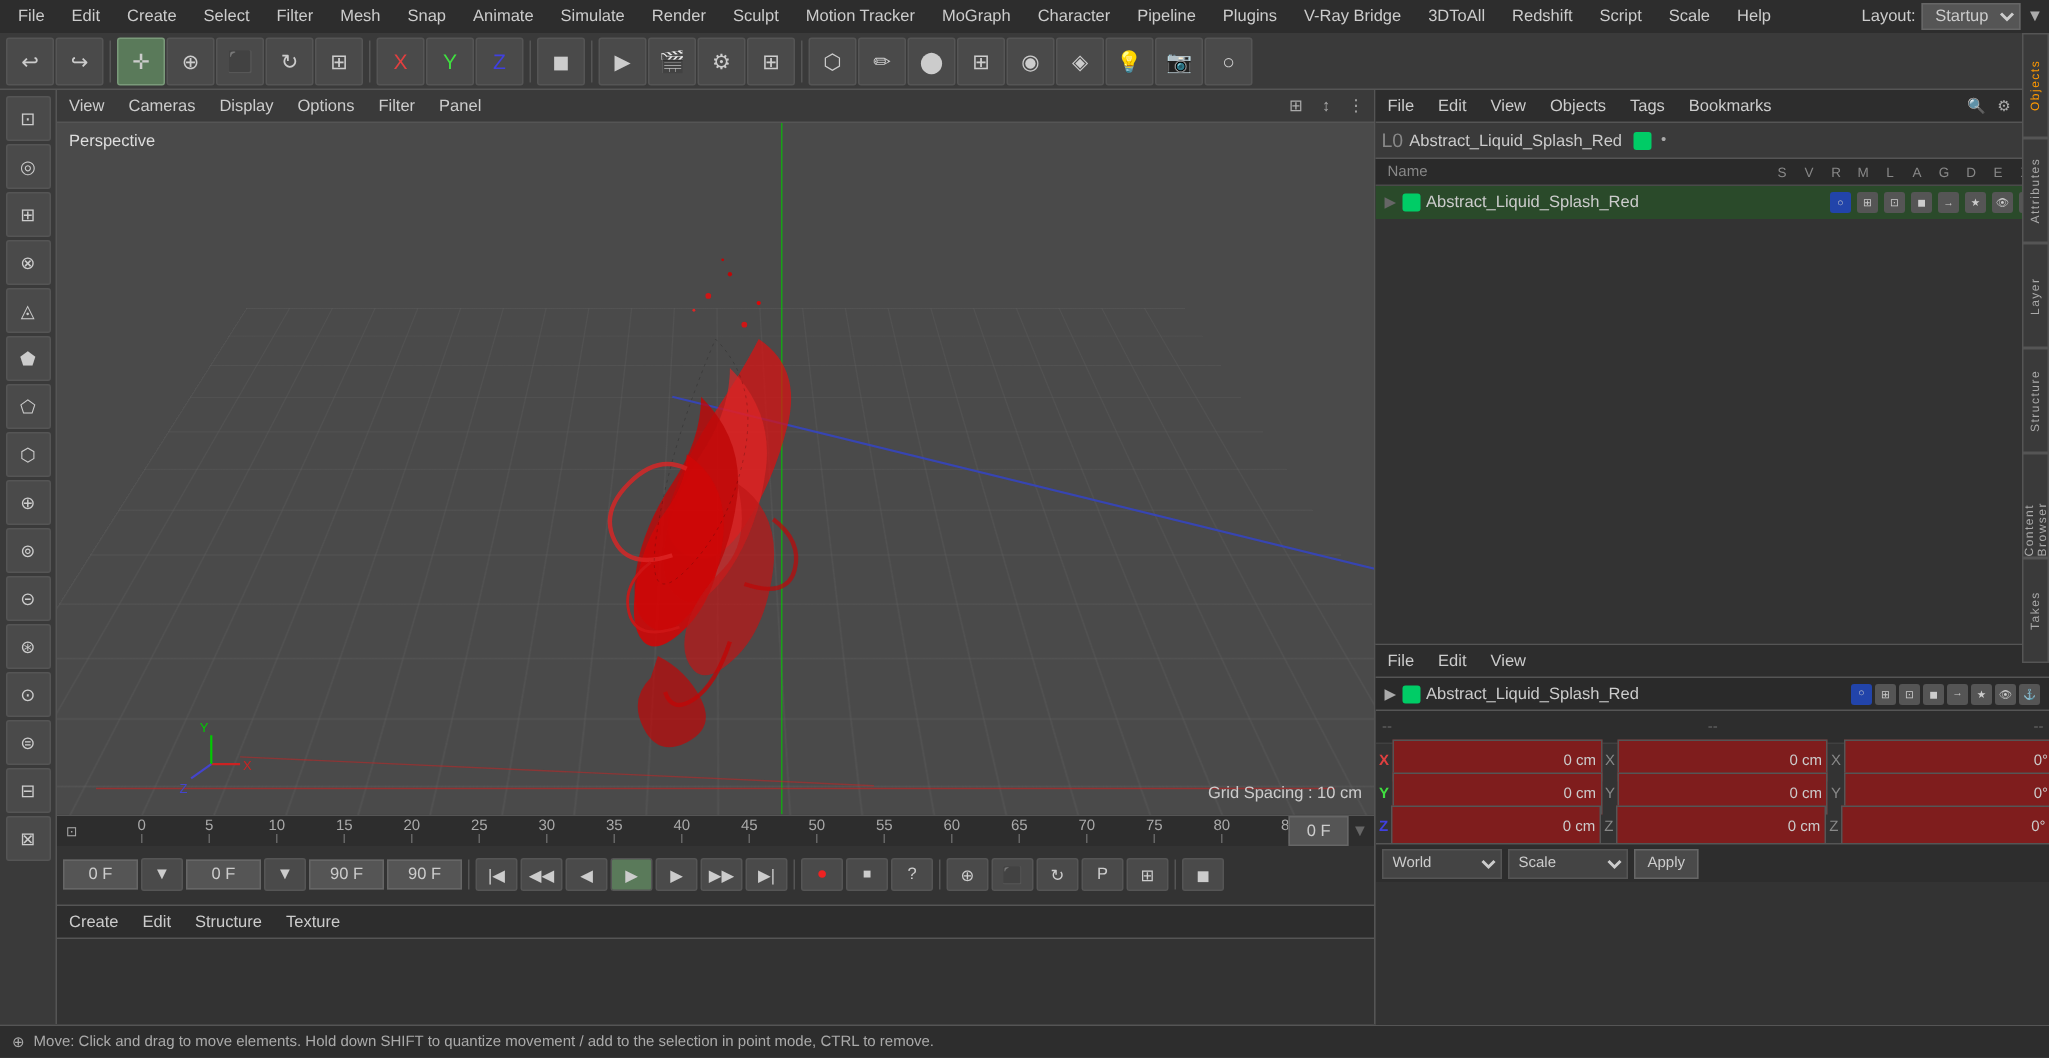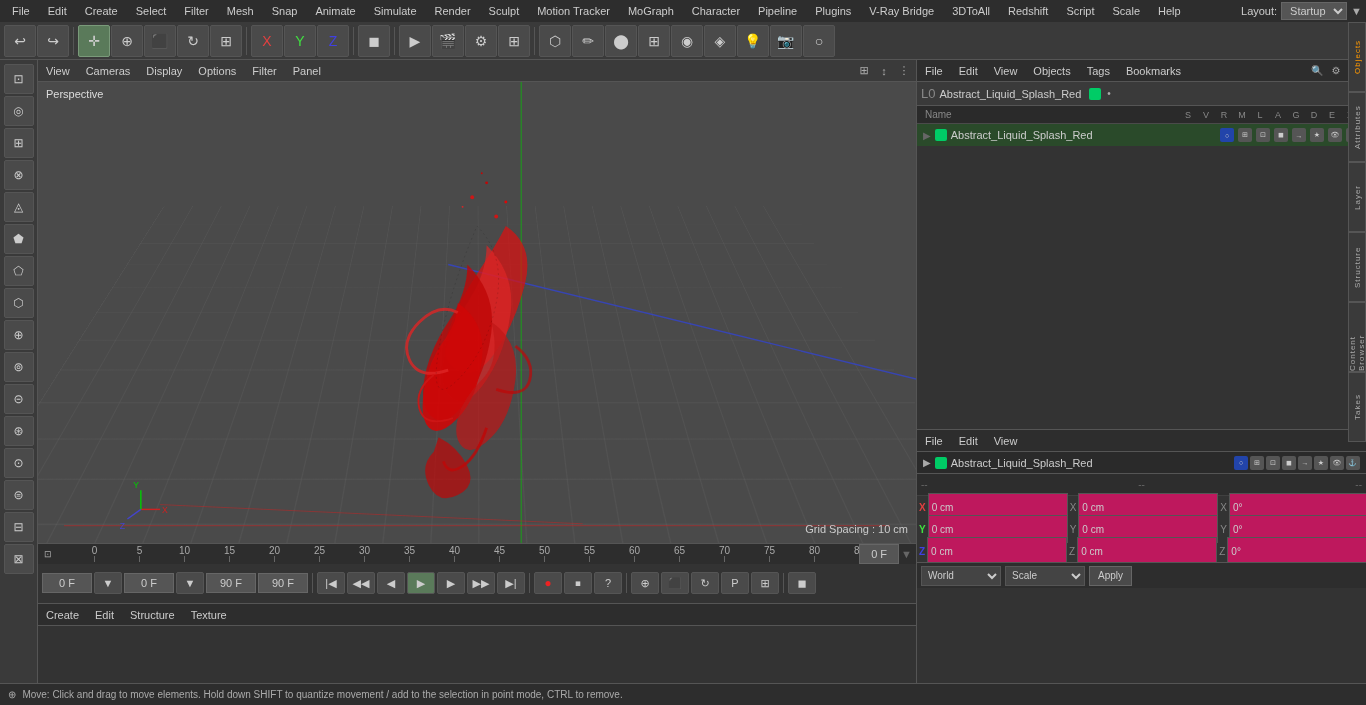--- a/index.html
+++ b/index.html
@@ -350,26 +350,26 @@
       width: 12px;
       font-size: 10px;
       font-weight: bold;
     }
     .coord-label.x { color: #e04040; }
     .coord-label.y { color: #40e040; }
     .coord-label.z { color: #4040e0; }
     .coord-input {
       flex: 1;
       height: 28px;
-      background: #be185d;
+      background: #7f1d1d;
       border: 1px solid #555;
       color: #ccc;
       font-size: 10px;
       padding: 0 3px;
-      text-align: left;
+      text-align: right;
     }
 
     
     #world-bar {
       height: 26px;
       background: #2d2d2d;
       display: flex;
       align-items: center;
       padding: 0 4px;
       gap: 4px;

